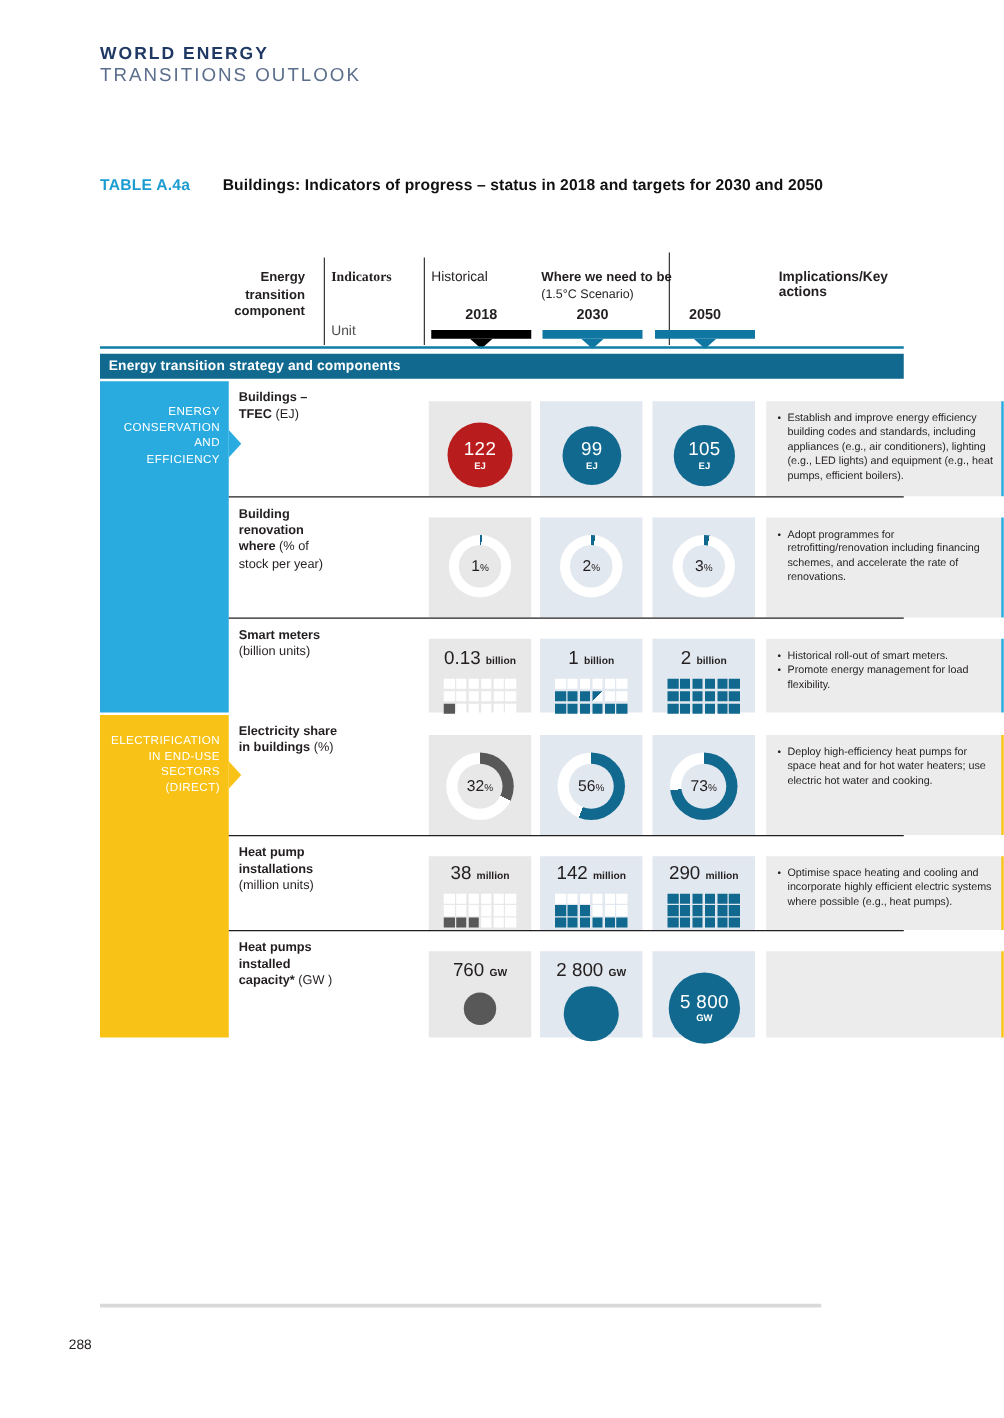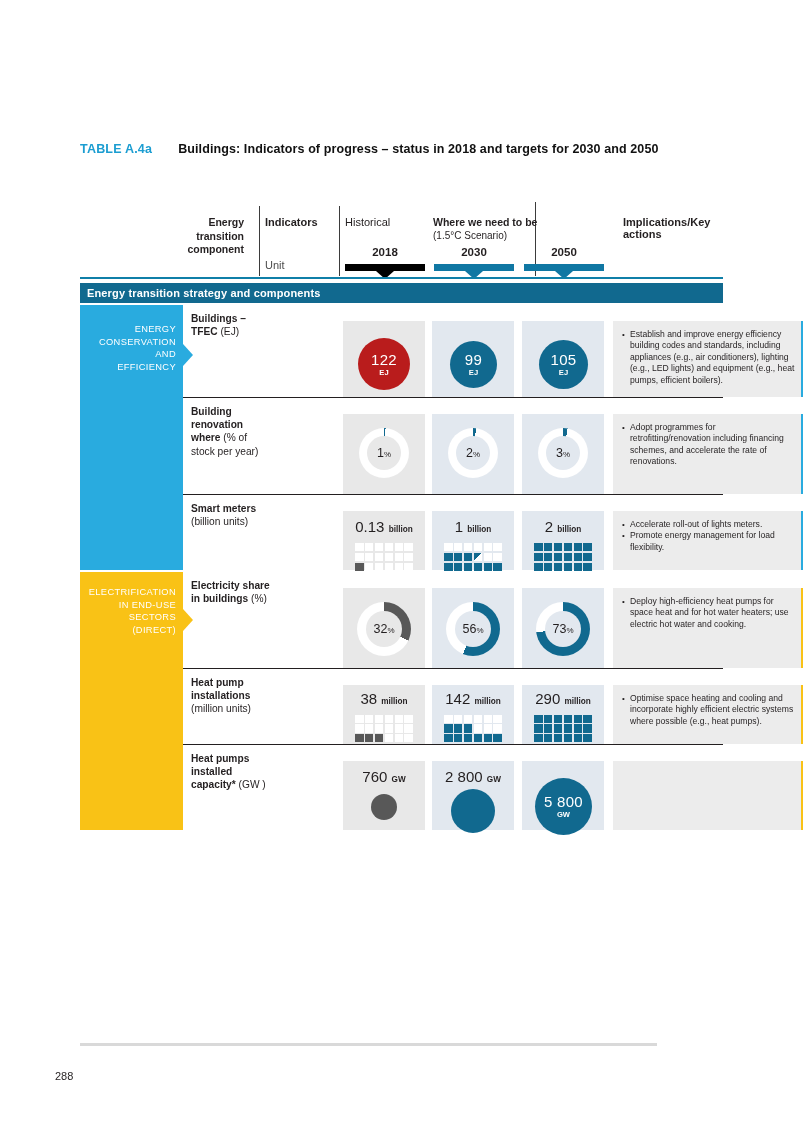--- a/index.html
+++ b/index.html
@@ -28,21 +28,21 @@
 
   
   .hdr{position:absolute;left:80px;top:206px;width:643px;height:70px;}
   .vrule{position:absolute;top:0;width:1px;height:70px;background:#3b3b3b;}
 
   .h-comp{
     position:absolute;left:0;top:10px;width:172px;text-align:right;
     font-size:10.5px;font-weight:bold;line-height:13.5px;color:#231f20;
     padding-right:8px;box-sizing:border-box;
   }
-  .h-ind{position:absolute;left:185px;top:10px;font-size:11px;font-weight:bold;color:#231f20;}
+  .h-ind{position:absolute;left:185px;top:10px;font-size:11px;font-weight:bold;color:#231f20;font-family:Liberation Serif, serif;}
   .h-unit{position:absolute;left:185px;top:53px;font-size:11px;color:#4c4c4c;}
   .h-hist{position:absolute;left:265px;top:10px;font-size:11px;color:#231f20;}
   .h-need{position:absolute;left:353px;top:10px;font-size:10.5px;font-weight:bold;color:#231f20;line-height:13px;width:180px;}
   .h-need span.sub{font-weight:normal;font-size:10px;}
   .h-impl{position:absolute;left:543px;top:10px;font-size:11px;font-weight:bold;color:#231f20;}
 
   .yr{position:absolute;top:40px;font-size:11.5px;font-weight:bold;text-align:center;}
   .bar{position:absolute;top:58px;height:7px;}
   .barnotch{position:absolute;top:65px;width:0;height:0;border-left:9px solid transparent;border-right:9px solid transparent;}
 
@@ -116,20 +116,24 @@
 
   
   .foot-rule{position:absolute;left:80px;top:1043px;width:577px;height:3px;background:#d9d9d9;}
   .pageno{position:absolute;left:55px;top:1070px;font-size:11px;color:#231f20;}
 </style>
 </head>
 <body>
 
 <div class="page">
 
+  <div class="masthead">
+    <div class="mast-line1">WORLD ENERGY</div>
+    <div class="mast-line2">TRANSITIONS OUTLOOK</div>
+  </div>
 
   <div class="title-row">
     <span class="tbl-tag">TABLE A.4a</span><span class="tbl-title">Buildings: Indicators of progress – status in 2018 and targets for 2030 and 2050</span>
   </div>
 
   <div class="hdr">
     <div class="vrule" style="left:179px"></div>
     <div class="vrule" style="left:259px"></div>
     <div class="vrule" style="left:455px;top:-4px;height:74px"></div>
 
@@ -307,21 +311,21 @@
           <div class="wc f"></div>
             <div class="wc f"></div>
             <div class="wc f"></div>
             <div class="wc f"></div>
             <div class="wc f"></div>
             <div class="wc f"></div>
         </div>
       </div>
       <div class="cell cimpl">
         <div class="impl">
-          <div class="bullet">Accelerate roll-out of lights meters.</div>
+          <div class="bullet">Historical roll-out of smart meters.</div>
           <div class="bullet">Promote energy management for load flexibility.</div>
         </div>
       </div>
       <div class="cell cband" style="background:#29abdf"></div>
     </div>
   </div>
 
   <div class="group" style="top:572px;height:258px">
     <div class="gcolor" style="background:#f9c216"></div>
     <div class="glabel" style="top:14px;white-space:pre-line">ELECTRIFICATION

